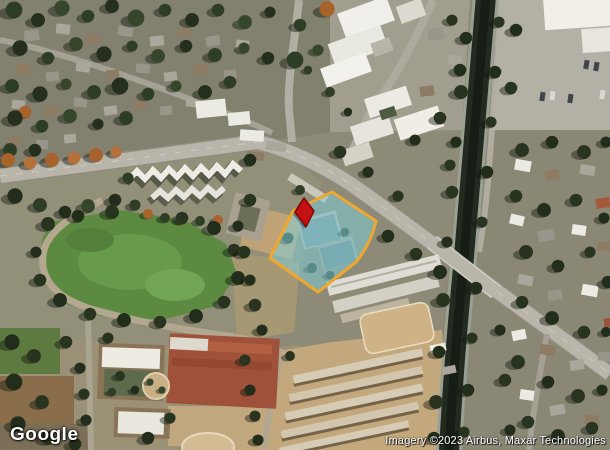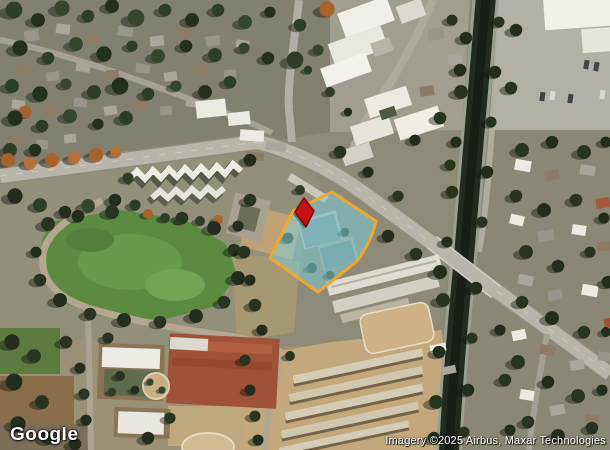--- a/index.html
+++ b/index.html
@@ -420,14 +420,14 @@
     <path d="M332,192 L376,221 Q371,244 356,262 L318,292 L270,258 L293,211 Z" fill="none" stroke-width="3" stroke-linejoin="round" stroke="#F0A72F"></path>
   </g>
 
   <g>
     <polygon points="304,198 314,211 306,227 295,212" transform="translate(-2,2)" fill="rgba(0,0,0,.3)"></polygon>
     <polygon points="304,198 314,211 306,227 295,212" stroke="#7e0a0a" stroke-width="1.5" stroke-linejoin="round" fill="#C51111"></polygon>
   </g>
 </svg>
 
 <div class="google-logo">Google</div>
-<div class="attribution">Imagery ©2025 Airbus, Maxar Technologies</div>
+<div class="attribution">Imagery ©2023 Airbus, Maxar Technologies</div>
 </div>
 
 </body></html>

